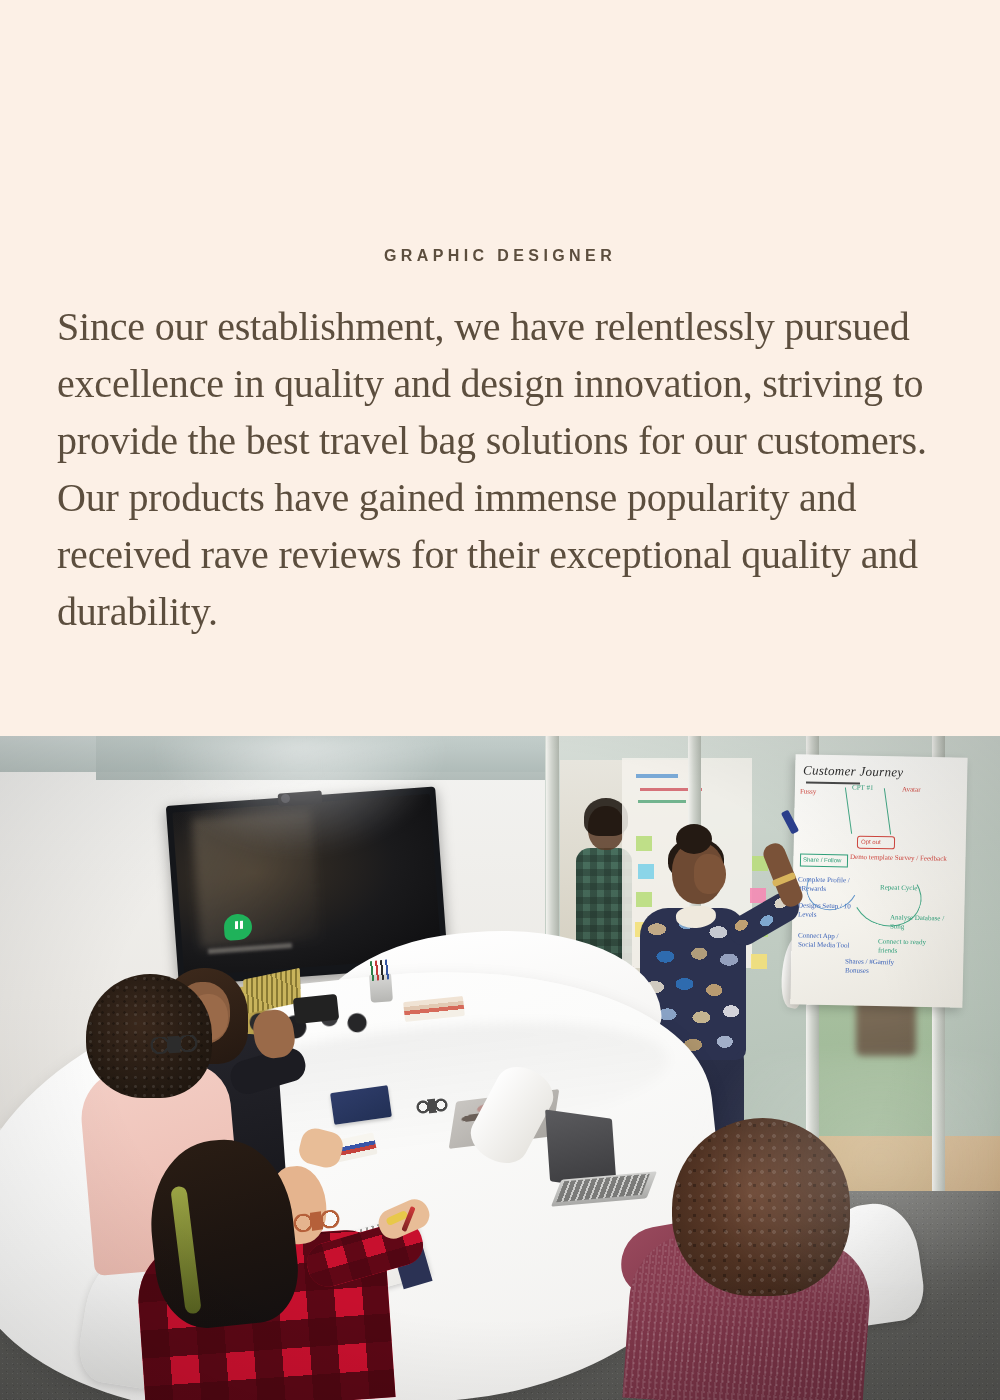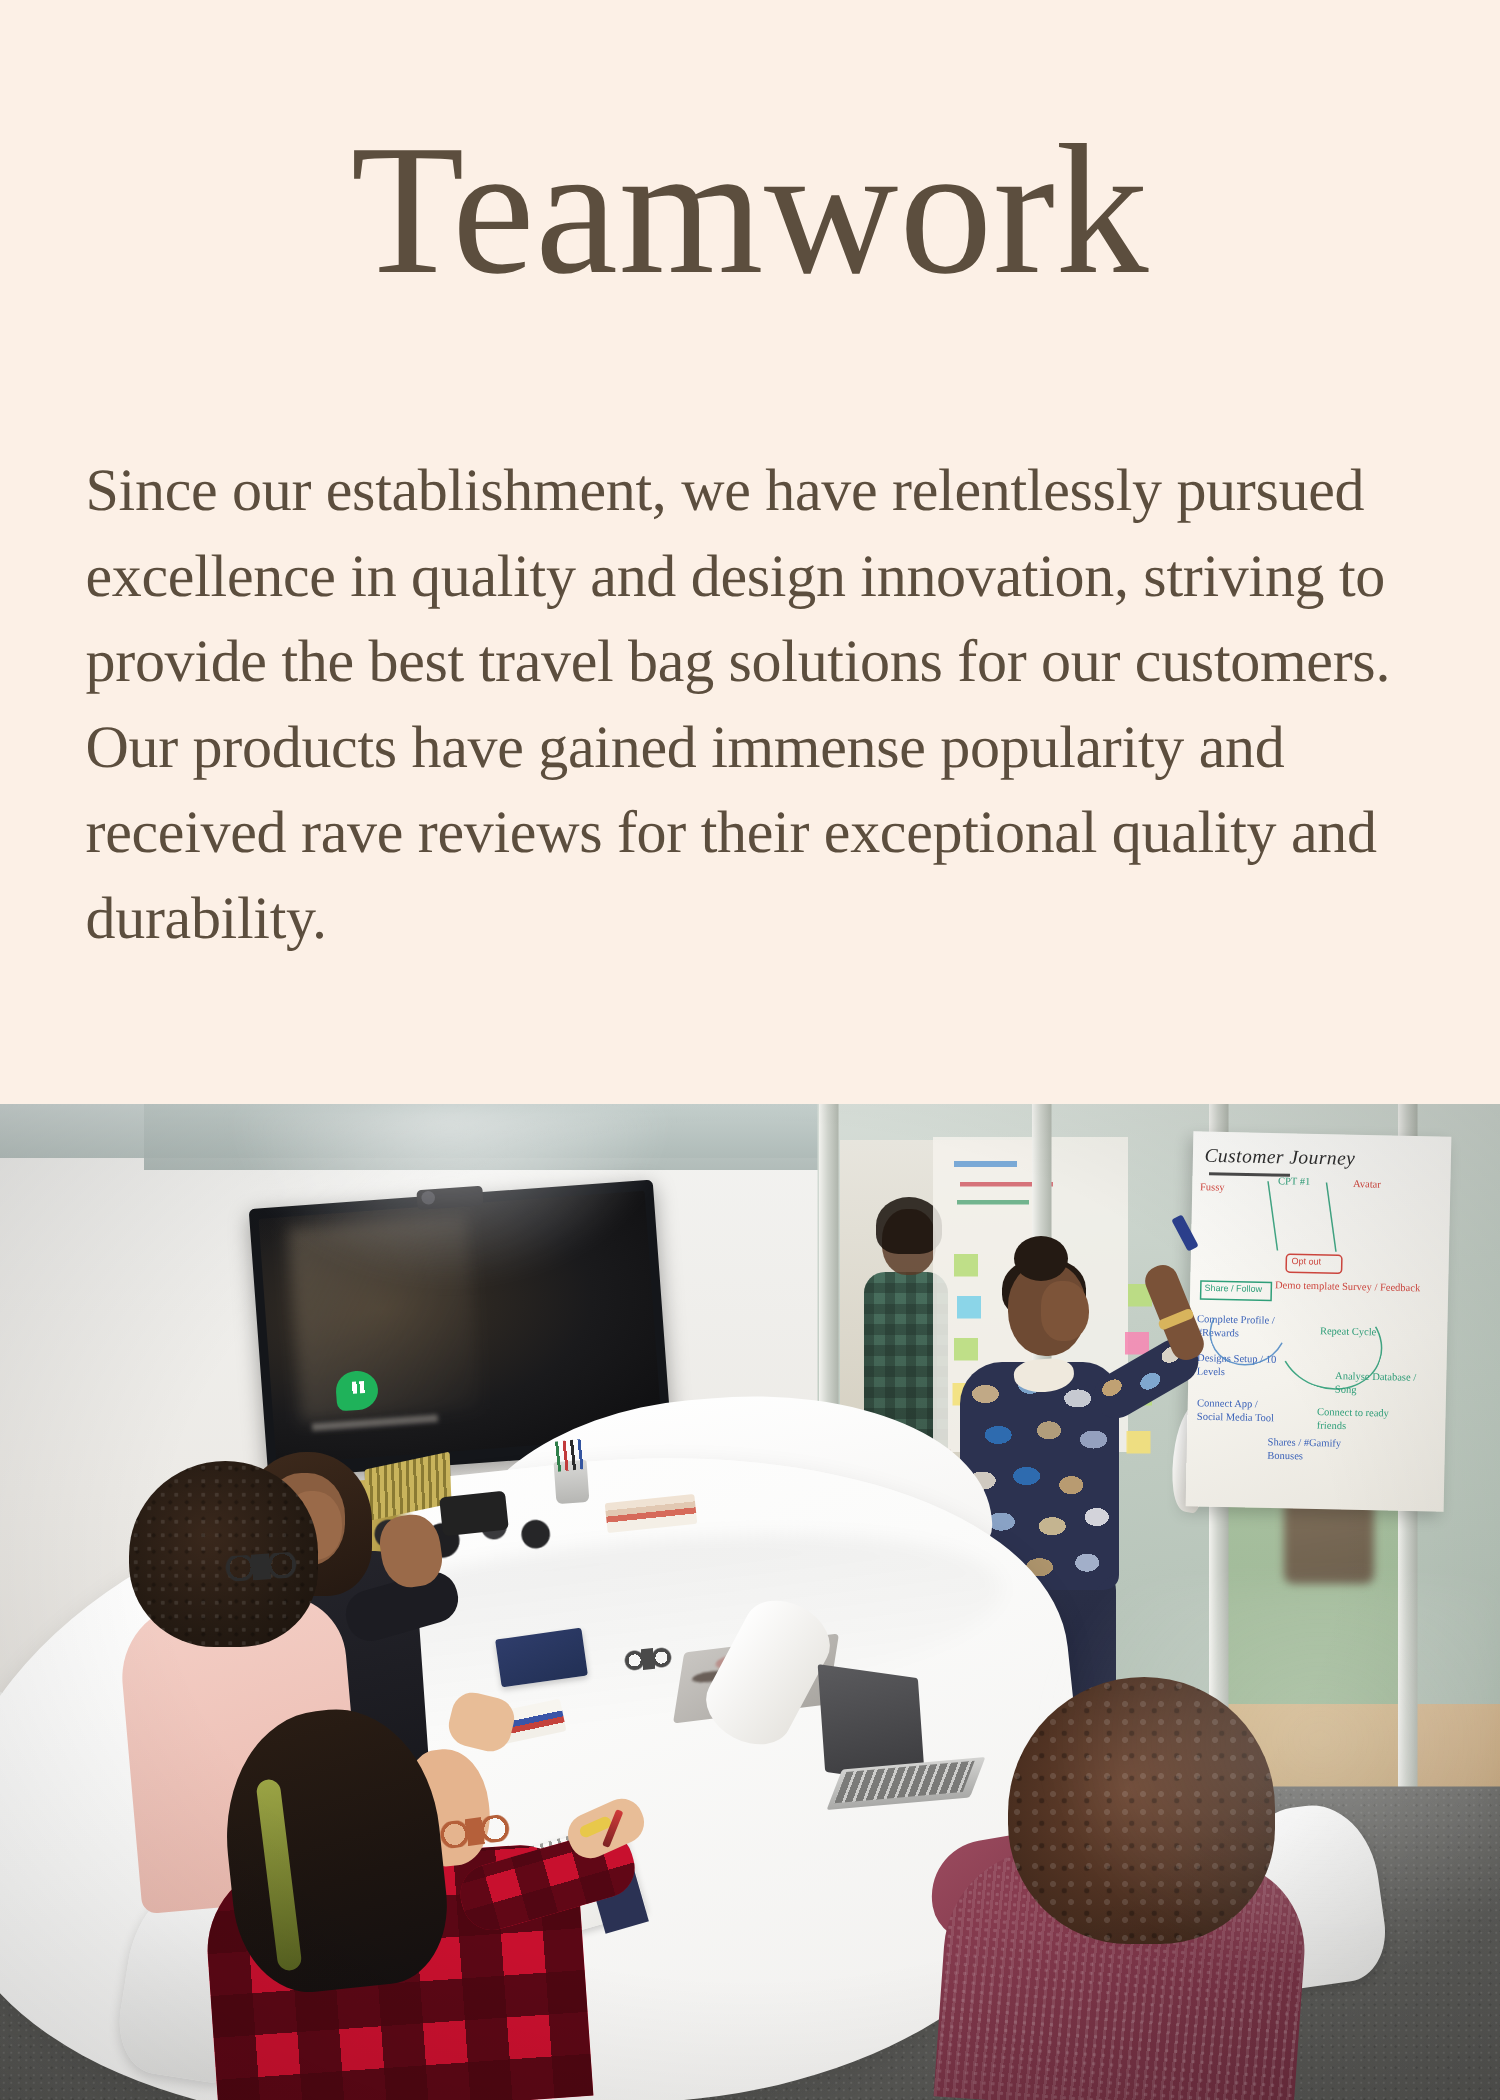--- a/index.html
+++ b/index.html
@@ -849,22 +849,22 @@
     background:radial-gradient(ellipse at 50% 45%, transparent 55%, rgba(0,0,0,.14) 100%);
   }
 </style>
 </head>
 <body>
 
 <div class="poster">
 
   <section class="text-block">
 
-    <h1 class="poster-title">Teamwork</h1>
-
+
+    <div class="poster-subtitle">GRAPHIC DESIGNER</div>
 
     <p class="poster-body">Since our establishment, we have relentlessly pursued excellence in quality and design innovation, striving to provide the best travel bag solutions for our customers. Our products have gained immense popularity and received rave reviews for their exceptional quality and durability.</p>
   </section>
 
   <section class="photo">
 
     <div class="ph back-wall"></div>
     <div class="ph ceiling-strip"></div>
     <div class="ph ceiling-glass"></div>
     <div class="ph glass-wall"></div>

